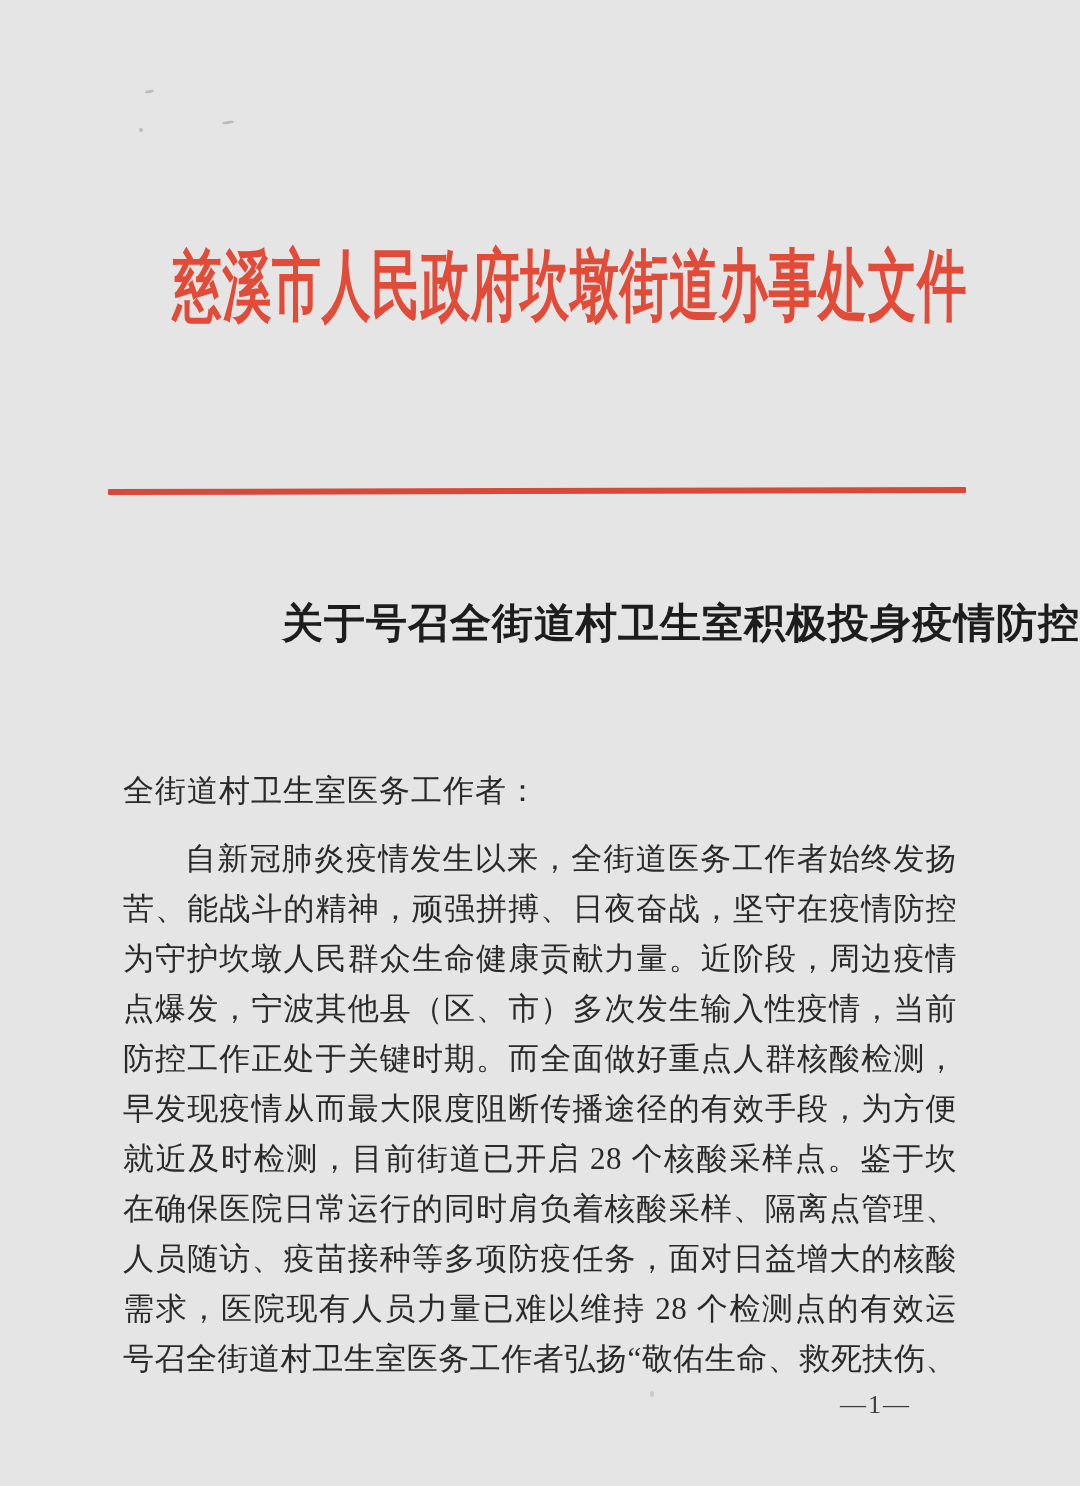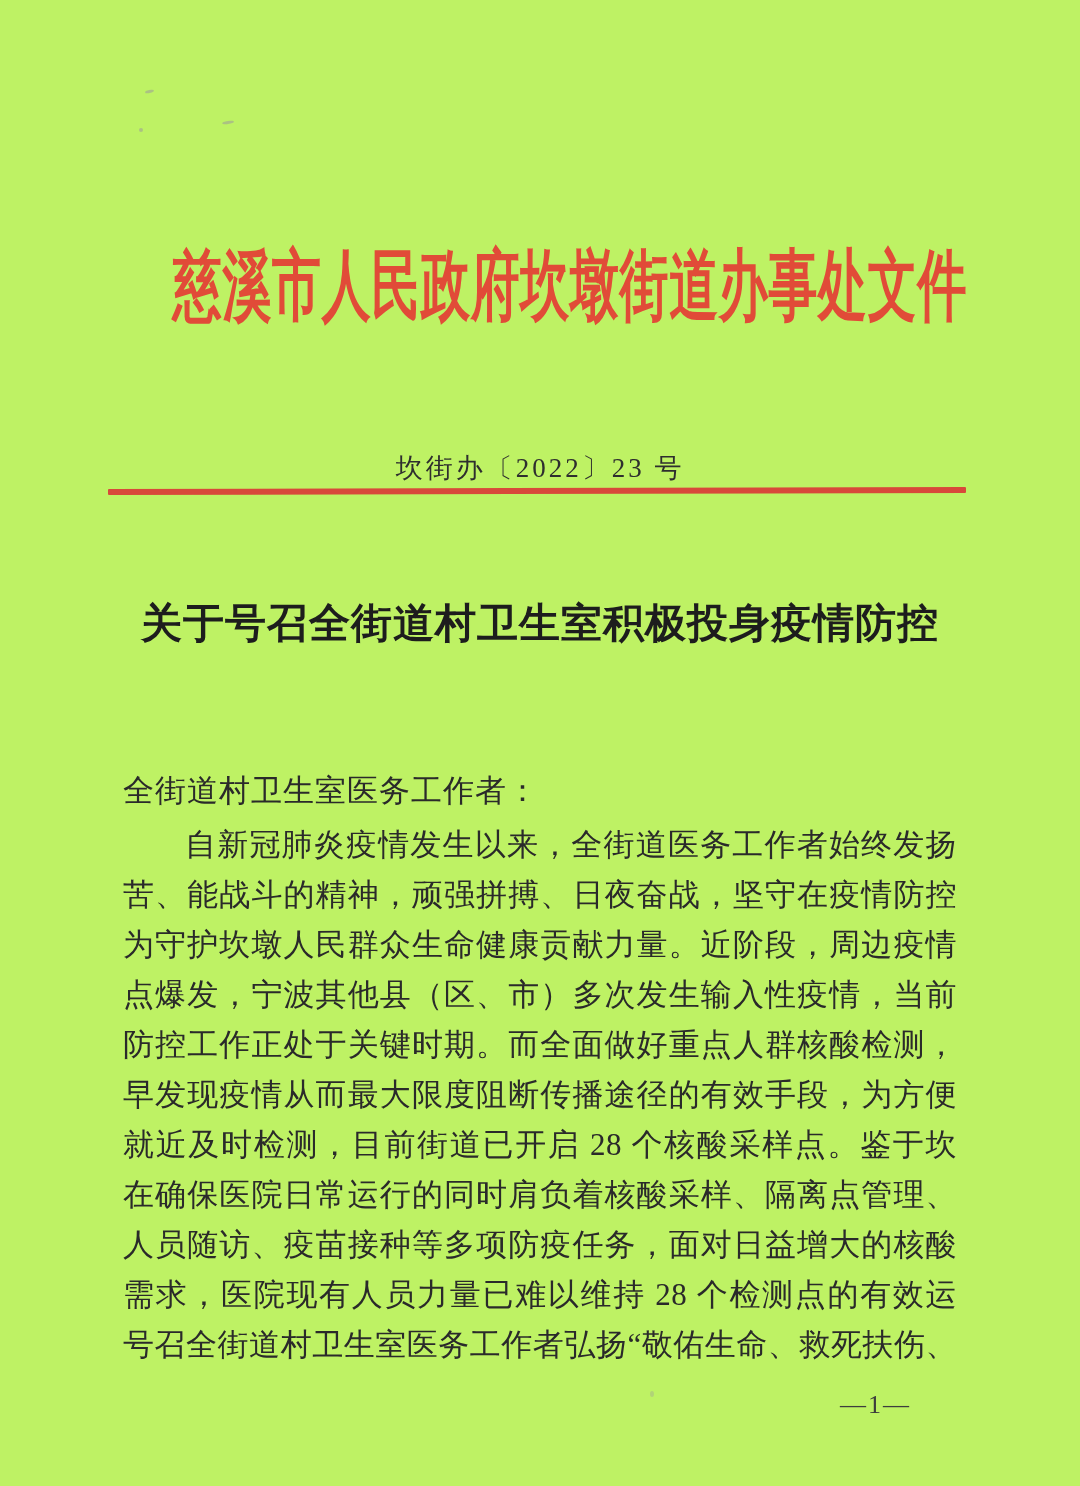--- a/index.html
+++ b/index.html
@@ -4,21 +4,21 @@
 <style>
   html, body {
     margin: 0;
     padding: 0;
     background: #ffffff;
   }
   .page {
     position: relative;
     width: 1080px;
     height: 1486px;
-    background: #bef264;
+    background: #e5e5e5;
     overflow: hidden;
     font-family: "Liberation Serif", "DejaVu Serif", serif;
   }
   
   .letterhead {
     position: absolute;
     top: 238px;
     left: 0;
     width: 1080px;
     text-align: center;
@@ -51,41 +51,41 @@
     background: #d8493a;
     transform: rotate(-0.15deg);
     border-radius: 1px;
   }
   
   .doc-title {
     position: absolute;
     top: 594px;
     left: 0;
     width: 1080px;
-    text-align: center;
+    text-align: right;
     font-size: 41px;
     font-weight: 700;
     color: #1d1d1d;
     line-height: 58px;
     letter-spacing: 1px;
   }
   
   .body-block {
     position: absolute;
     top: 766px;
     left: 123px;
     width: 834px;
     font-size: 31px;
     color: #2a2a2a;
     line-height: 50px;
   }
   .salutation {
     text-align: left;
     letter-spacing: 1px;
-    margin-bottom: 4px;
+    margin-bottom: 18px;
   }
   .body-line {
     text-align: justify;
     text-align-last: justify;
     letter-spacing: 0.5px;
     height: 50px;
     overflow: hidden;
   }
   .body-line.indent {
     text-indent: 2em;
@@ -116,21 +116,20 @@
 
 <div class="page">
 
   <span class="speck s1"></span>
   <span class="speck s2"></span>
   <span class="speck s3"></span>
   <span class="speck s4"></span>
 
   <div class="letterhead" style="color: rgb(225, 75, 56);">慈溪市人民政府坎墩街道办事处文件</div>
 
-  <div class="doc-number">坎街办〔2022〕23 号</div>
 
   <div class="red-rule" style="background: rgb(216, 73, 58);"></div>
 
   <div class="doc-title">
     <div>关于号召全街道村卫生室积极投身疫情防控</div>
   </div>
 
   <div class="body-block">
     <div class="salutation">全街道村卫生室医务工作者：</div>
     <div class="body-line indent">自新冠肺炎疫情发生以来，全街道医务工作者始终发扬能吃</div>

